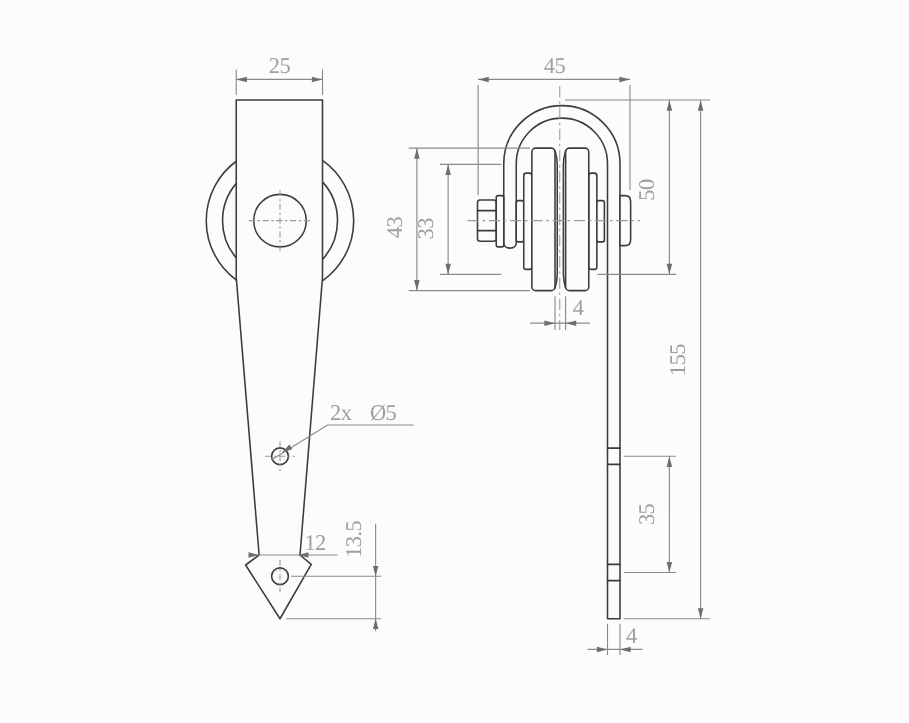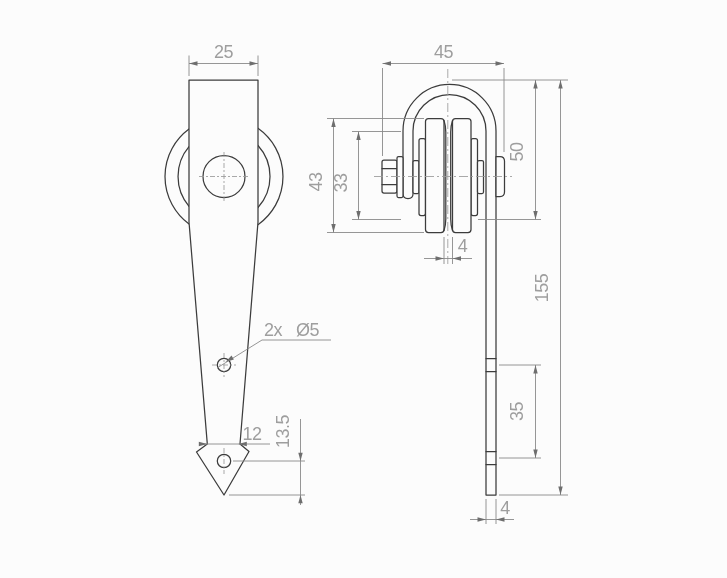--- a/index.html
+++ b/index.html
@@ -1,17 +1,17 @@
 <!DOCTYPE html>
 <html><head>
 <meta charset="utf-8">
 <style>
   html,body{margin:0;padding:0;background:#fcfcfc;}
   .stage{position:relative;width:727px;height:578px;background:#fcfcfc;overflow:hidden;
-         font-family:Liberation Sans, sans-serif;}
+         font-family:Liberation Serif, serif;}
   svg{display:block}
   .edge{fill:none;stroke:#3c3c3c;stroke-width:1.25;stroke-linejoin:round;stroke-linecap:round;}
   .part{fill:#fcfcfc;stroke:#3c3c3c;stroke-width:1.25;stroke-linejoin:round;}
   .dimline{fill:none;stroke:#8a8a8a;stroke-width:0.9;}
   .centerline{fill:none;stroke:#9a9a9a;stroke-width:0.85;stroke-dasharray:9 3 2 3;}
   .crosshair{fill:none;stroke:#9a9a9a;stroke-width:0.85;stroke-dasharray:5 2 2 2;}
   .arrow{fill:#6e6e6e;stroke:none;}
   .dimtext{font-size:18px;fill:#9e9e9e;letter-spacing:-0.5px;}
 </style>
 </head>

